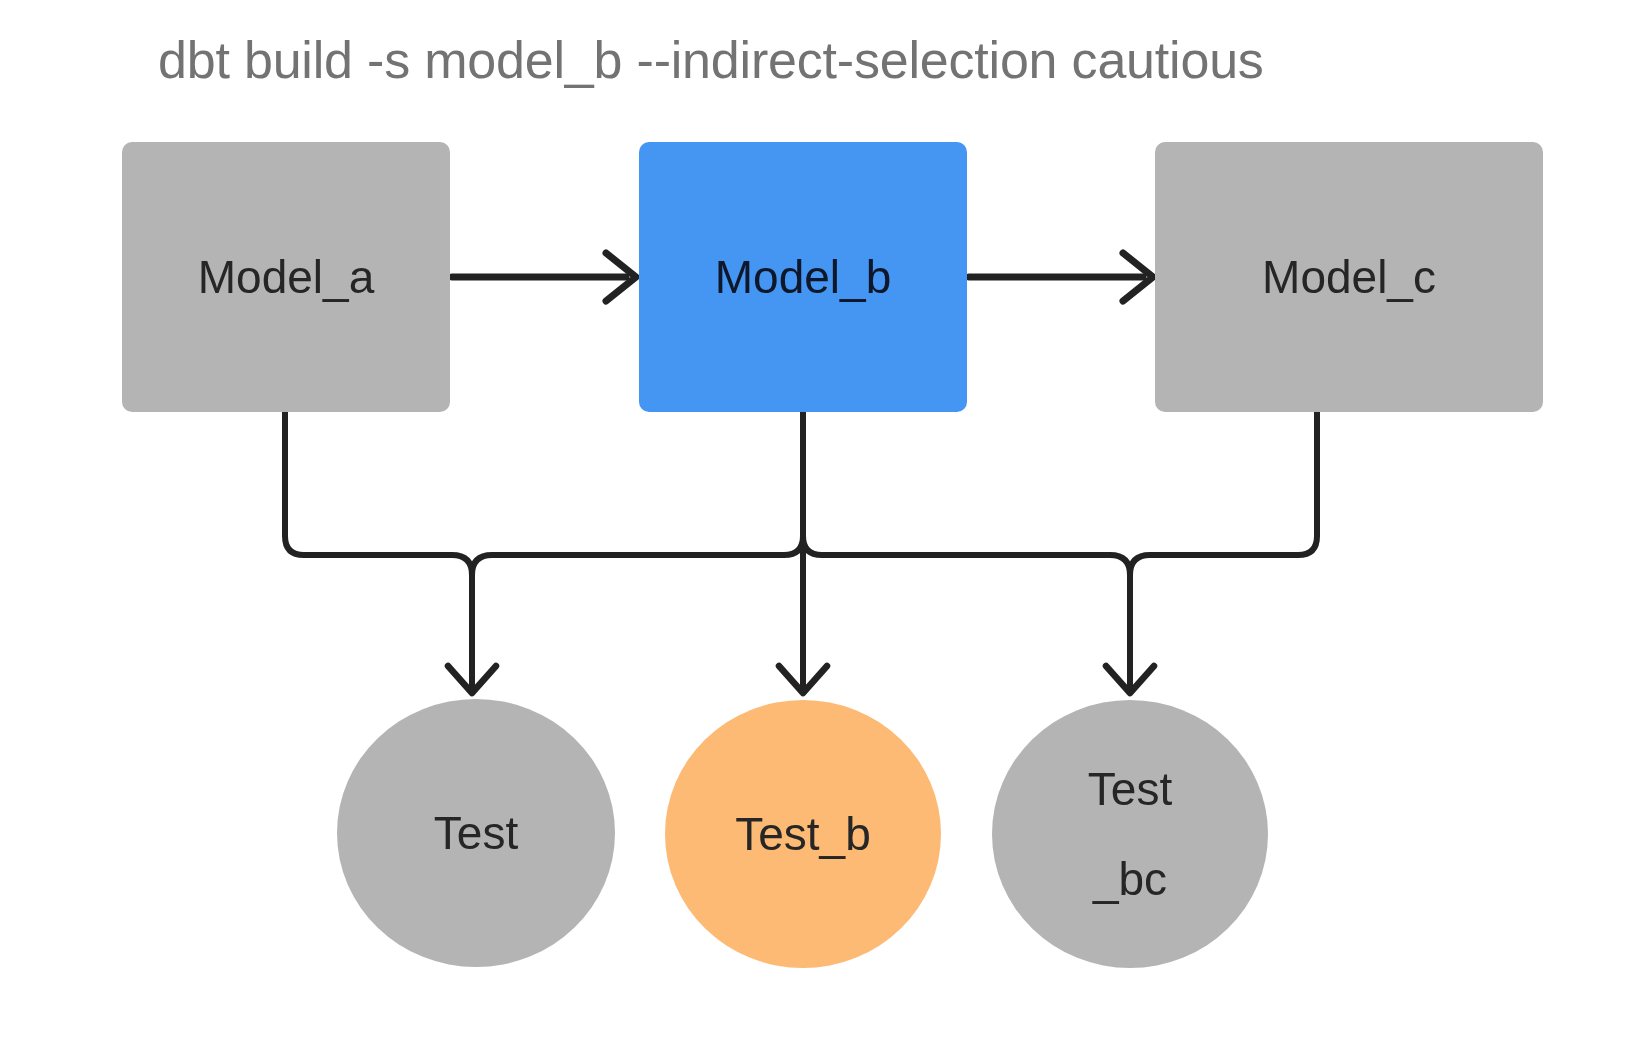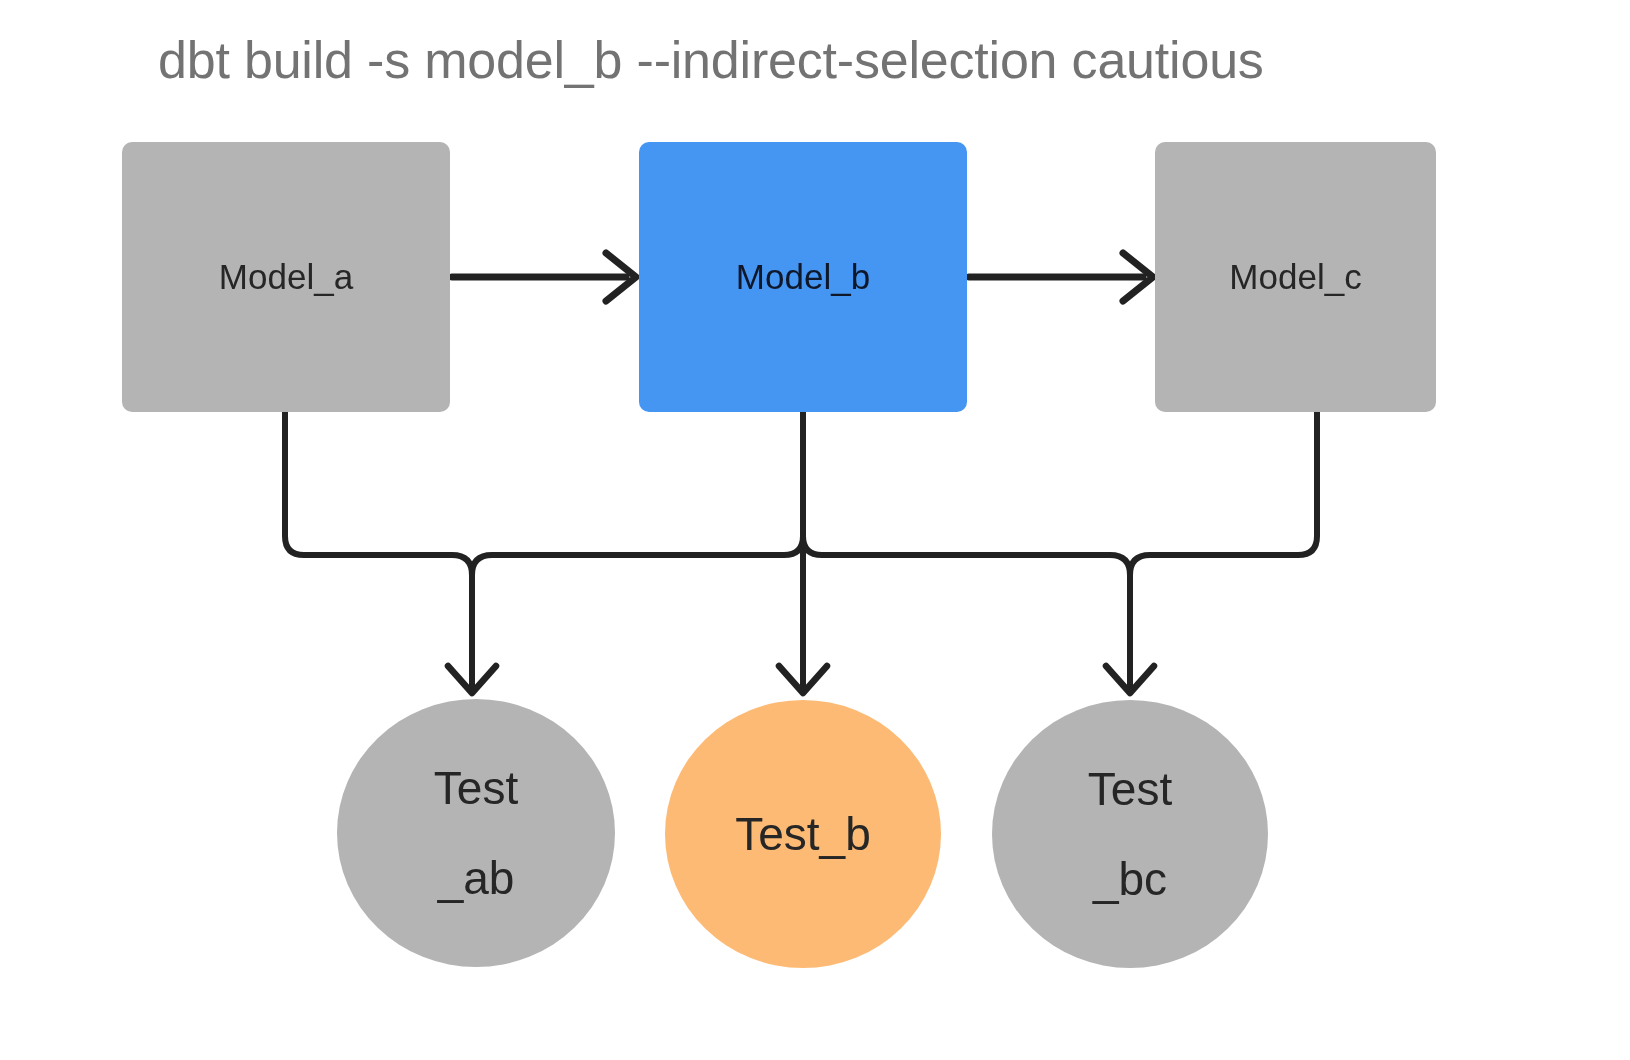--- a/index.html
+++ b/index.html
@@ -47,26 +47,26 @@
     stroke-width: 7;
   }
   .model-box {
     position: absolute;
     top: 142px;
     height: 270px;
     border-radius: 10px;
     display: flex;
     align-items: center;
     justify-content: center;
-    font-size: 35px;
+    font-size: 46px;
     white-space: nowrap;
   }
   .model-a { left: 122px; width: 328px; }
   .model-b { left: 639px; width: 328px; }
-  .model-c { left: 1155px; width: 281px; }
+  .model-c { left: 1155px; width: 388px; }
   .test-circle {
     position: absolute;
     border-radius: 50%;
     display: flex;
     flex-direction: column;
     align-items: center;
     justify-content: center;
     text-align: center;
     font-size: 46px;
     color: #262626;
@@ -116,21 +116,20 @@
   <div class="model-box model-b" style="background-color: rgb(69, 150, 243);">
     <span style="color: #0f172a;">Model_b</span>
   </div>
 
   <div class="model-box model-c" style="background-color: rgb(180, 180, 180);">
     <span style="color: rgb(38, 38, 38);">Model_c</span>
   </div>
 
   <div class="test-circle test-ab" style="background-color: rgb(180, 180, 180);">
     <div class="line">Test</div>
-    <div class="line">_ab</div>
   </div>
 
   <div class="test-circle test-b" style="background-color: #fdba74;">
     <div class="line">Test_b</div>
   </div>
 
   <div class="test-circle test-bc" style="background-color: rgb(180, 180, 180);">
     <div class="line">Test</div>
     <div class="line">_bc</div>
   </div>

